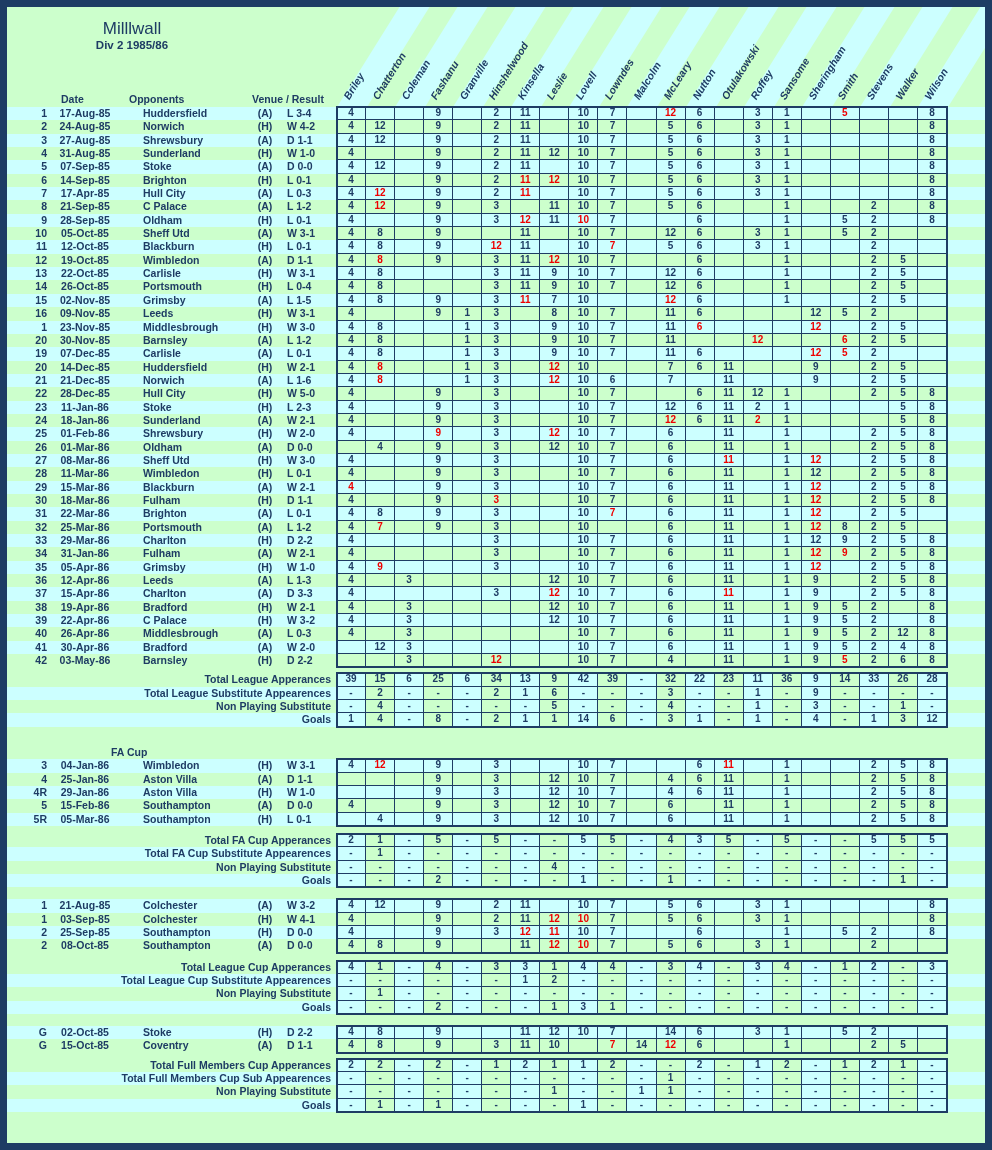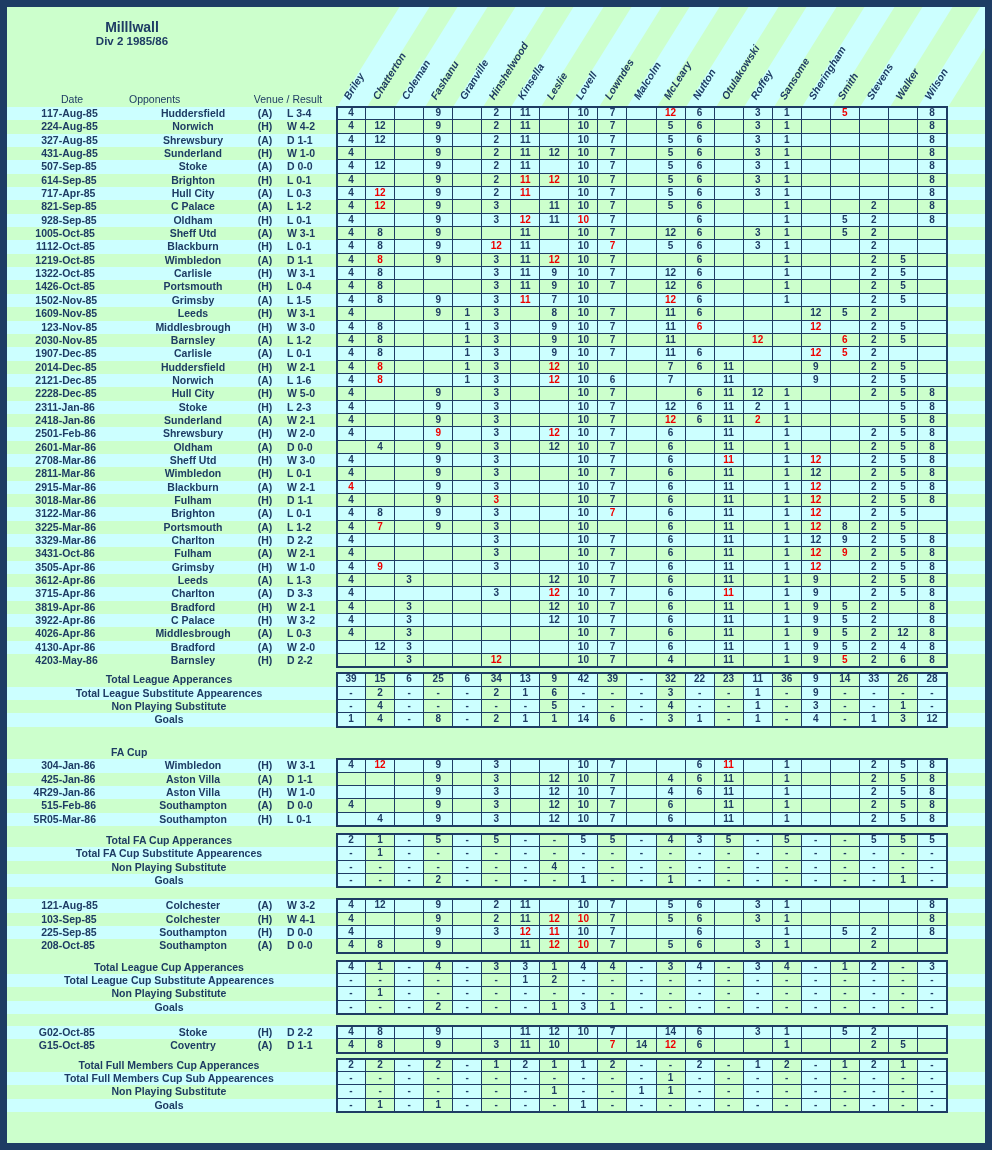--- a/index.html
+++ b/index.html
@@ -8,36 +8,36 @@
   *{box-sizing:border-box;margin:0;padding:0}
   html,body{width:992px;height:1150px}
   body{position:relative;font-family:"Liberation Sans",sans-serif;background:var(--navy)}
   #frame{position:absolute;inset:0;border:7px solid var(--navy);background:var(--green);overflow:hidden}
   #header{position:relative;height:100px;overflow:hidden}
   .stripe{position:absolute;bottom:0;height:100px;transform:skewX(-32deg);transform-origin:bottom left}
   .stripe.cy{background:var(--cyan)}
   .pname{position:absolute;white-space:nowrap;font-weight:bold;font-style:italic;font-size:10.5px;
          color:var(--navy);transform:rotate(-58deg);transform-origin:0 100%;line-height:10px}
   #titleblock{position:absolute;top:12px;left:40px;width:170px;text-align:center;color:var(--navy);z-index:3}
-  #title{font-size:14px;font-weight:bold}
+  #title{font-size:17px;font-weight:normal}
   #subtitle{font-size:11.5px;font-weight:bold}
-  .ch{position:absolute;bottom:1px;height:13px;font-weight:normal;font-size:10.5px;color:var(--navy);z-index:3;line-height:13px}
+  .ch{position:absolute;bottom:1px;height:13px;font-weight:bold;font-size:10.5px;color:var(--navy);z-index:3;line-height:13px}
   .ch-date{left:40px;width:90px;padding-left:14px;text-align:left}
   .ch-opp{left:122px;width:120px;text-align:left}
   .ch-vr{left:236px;width:90px;text-align:center}
   .row{position:relative;height:13.35px;color:var(--navy);font-weight:bold;font-size:10.5px;line-height:13.35px}
   .row.cyan{background:var(--cyan)}
   .row.green{background:var(--green)}
   .left{display:flex;width:330px;height:100%}
   .n{width:40px;text-align:right}
-  .d{width:76px;text-align:left}
-  .o{width:120px;text-align:center;padding-left:20px;overflow:hidden;white-space:nowrap}
+  .d{width:76px;text-align:center}
+  .o{width:120px;text-align:left;padding-left:20px;overflow:hidden;white-space:nowrap}
   .v{width:44px;text-align:center}
   .r{width:46px;text-align:left}
-  .tl{display:block;position:absolute;left:0;top:0;width:324px;text-align:center;height:100%}
+  .tl{display:block;position:absolute;left:0;top:0;width:324px;text-align:right;height:100%}
   .stitle{position:absolute;left:104px;top:0}
   .cells{position:absolute;left:330px;top:0;width:610px;height:100%;display:grid;grid-template-columns:repeat(21,1fr)}
   .cell{border-right:1px solid var(--navy);border-bottom:1px solid var(--navy);
         font-size:10px;text-align:center;line-height:12.8px;overflow:hidden}
   .cell.red{color:var(--red)}
   .trow .cell:nth-child(2n-1){background:var(--cyan)}
   .trow .cell:nth-child(2n){background:var(--green)}
   .block{position:relative}
   .gframe{position:absolute;left:329px;width:612px;top:-1px;height:calc(100% + 2px);
           border:2px solid var(--navy);pointer-events:none}
@@ -1156,21 +1156,21 @@
             <span class="cell">12</span>
             <span class="cell">9</span>
             <span class="cell">2</span>
             <span class="cell">5</span>
             <span class="cell">8</span>
           </div>
         </div>
         <div class="row green">
           <div class="left">
             <span class="n">34</span>
-            <span class="d">31-Oct-86</span>
+            <span class="d">31-Jan-86</span>
             <span class="o">Fulham</span>
             <span class="v">(A)</span>
             <span class="r">W 2-1</span>
           </div>
           <div class="cells">
             <span class="cell">4</span>
             <span class="cell"></span>
             <span class="cell"></span>
             <span class="cell"></span>
             <span class="cell"></span>

